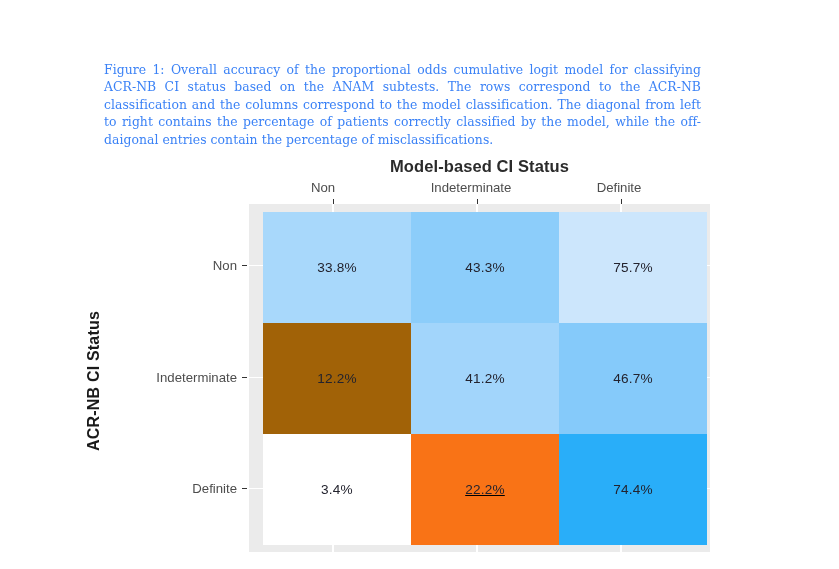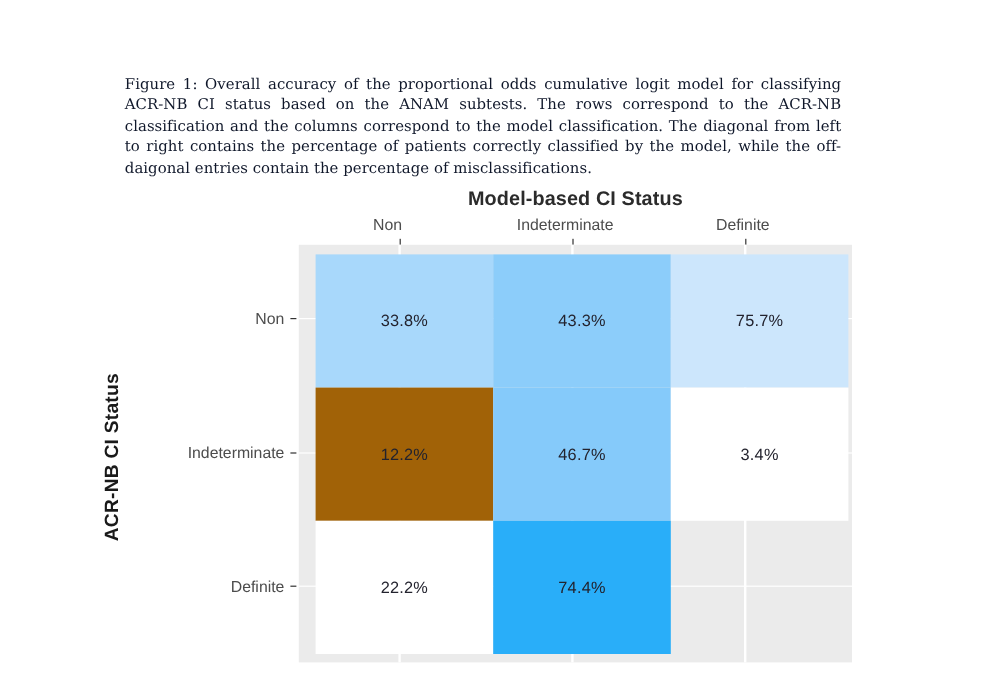--- a/index.html
+++ b/index.html
@@ -20,21 +20,21 @@
   #caption {
     position: absolute;
     left: 104px;
     top: 61px;
     width: 597px;
     font-family: "DejaVu Serif", "Liberation Serif", serif;
     font-size: 12.4px;
     line-height: 17.4px;
     text-align: justify;
     text-align-last: left;
-    color: #0f172a;
+    color: #3b82f6;
     letter-spacing: 0.05px;
   }
   #caption .cap-label {
     white-space: nowrap;
   }
 
   
   #figure {
     position: absolute;
     left: 16px;
@@ -201,28 +201,31 @@
       <div class="cell" style="background: rgb(140, 205, 250); text-align: center;">
         <span class="cell-value">43.3%</span>
       </div>
       <div class="cell" style="background: rgb(204, 230, 252);">
         <span class="cell-value">75.7%</span>
       </div>
 
       <div class="cell" style="background: #a16207;">
         <span class="cell-value">12.2%</span>
       </div>
+      <div class="cell" style="background: rgb(162, 213, 251);">
+        <span class="cell-value">41.2%</span>
+      </div>
       <div class="cell" style="background: rgb(133, 202, 250);">
         <span class="cell-value">46.7%</span>
       </div>
 
       <div class="cell" style="background: rgb(255, 255, 255);">
         <span class="cell-value">3.4%</span>
       </div>
-      <div class="cell" style="background: #ffffff;">
+      <div class="cell" style="background: #f97316; text-decoration: underline;">
         <span class="cell-value">22.2%</span>
       </div>
       <div class="cell" style="background: rgb(41, 174, 249);">
         <span class="cell-value">74.4%</span>
       </div>
 
     </div>
   </div>
 </div>
 

